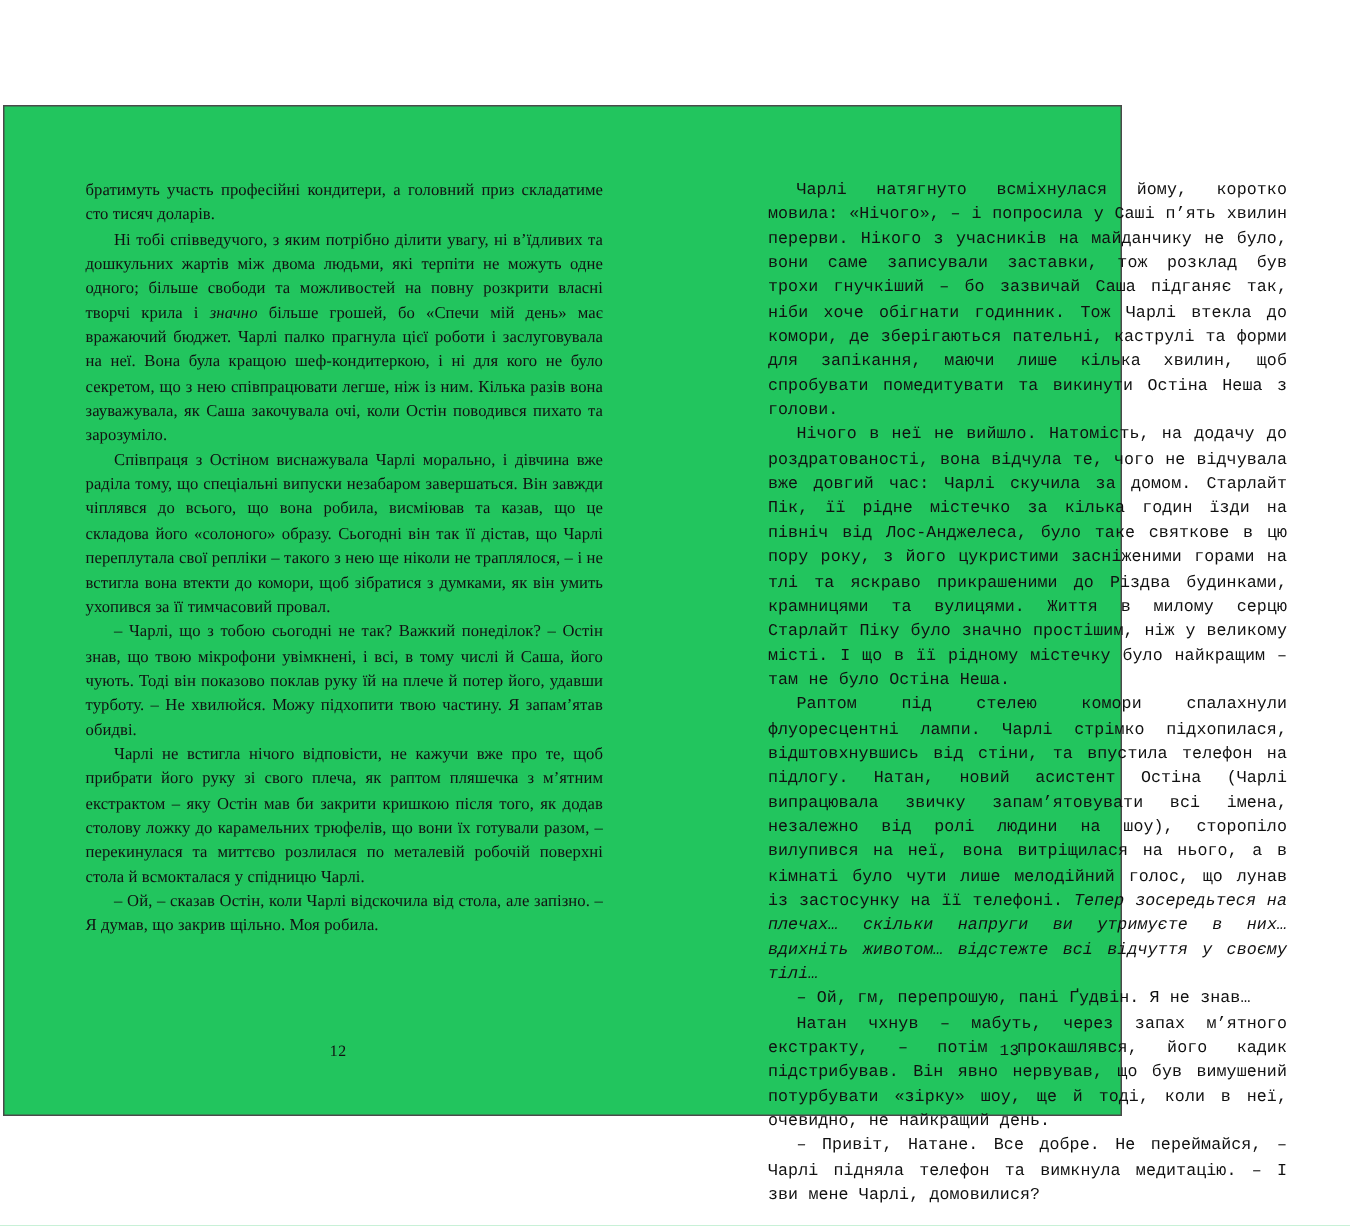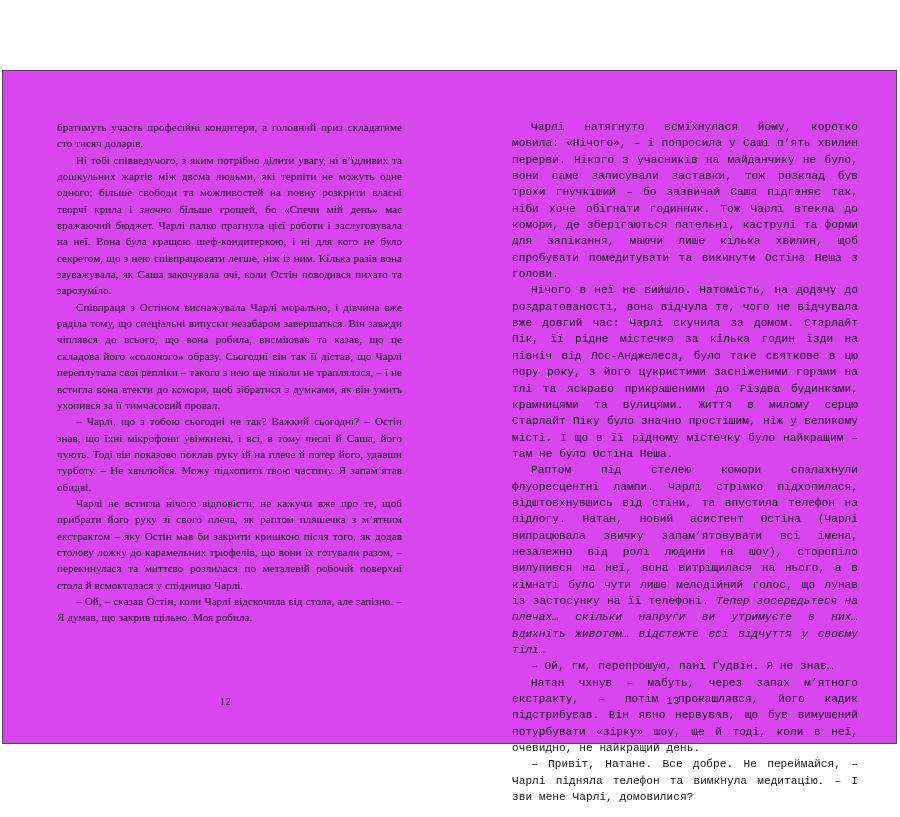--- a/index.html
+++ b/index.html
@@ -14,25 +14,25 @@
     font-family: "Liberation Serif", "DejaVu Serif", serif;
     color: #111111;
     overflow: hidden;
   }
 
   
   .spread-frame {
     position: absolute;
     left: 2px;
     top: 70px;
-    width: 895px;
+    width: 746px;
     height: 674px;
     box-sizing: border-box;
     border: 1px solid #4a4a4a;
-    background: #d946ef;
+    background: #22c55e;
   }
 
   .spread {
     position: relative;
     width: 100%;
     height: 100%;
     display: flex;
   }
 
   .page {
@@ -85,21 +85,21 @@
 <body>
 
 <div class="spread-frame">
   <div class="spread">
 
     <div class="page page-left">
       <div class="textblock">
           <p class="para no-indent"><span>братимуть участь професійні кондитери, а головний приз складатиме сто тисяч доларів.</span></p>
           <p class="para"><span>Ні тобі співведучого, з яким потрібно ділити увагу, ні в’їдливих та дошкульних жартів між двома людьми, які терпіти не можуть одне одного; більше свободи та можливостей на повну розкрити власні творчі крила і </span><em>значно</em><span> більше грошей, бо «Спечи мій день» має вражаючий бюджет. Чарлі палко прагнула цієї роботи і заслуговувала на неї. Вона була кращою шеф-кондитеркою, і ні для кого не було секретом, що з нею співпрацювати легше, ніж із ним. Кілька разів вона зауважувала, як Саша закочувала очі, коли Остін поводився пихато та зарозуміло.</span></p>
           <p class="para"><span>Співпраця з Остіном виснажувала Чарлі морально, і дівчина вже раділа тому, що спеціальні випуски незабаром завершаться. Він завжди чіплявся до всього, що вона робила, висміював та казав, що це складова його «солоного» образу. Сьогодні він так її дістав, що Чарлі переплутала свої репліки – такого з нею ще ніколи не траплялося, – і не встигла вона втекти до комори, щоб зібратися з думками, як він умить ухопився за її тимчасовий провал.</span></p>
-          <p class="para"><span>– Чарлі, що з тобою сьогодні не так? Важкий сьогодні? – Остін знав, що їхні мікрофони увімкнені, і всі, в тому числі й Саша, його чують. Тоді він показово поклав руку їй на плече й потер його, удавши турботу. – Не хвилюйся. Можу підхопити твою частину. Я запам’ятав обидві.</span></p>
+          <p class="para"><span>– Чарлі, що з тобою сьогодні не так? Важкий понеділок? – Остін знав, що твою мікрофони увімкнені, і всі, в тому числі й Саша, його чують. Тоді він показово поклав руку їй на плече й потер його, удавши турботу. – Не хвилюйся. Можу підхопити твою частину. Я запам’ятав обидві.</span></p>
           <p class="para"><span>Чарлі не встигла нічого відповісти, не кажучи вже про те, щоб прибрати його руку зі свого плеча, як раптом пляшечка з м’ятним екстрактом – яку Остін мав би закрити кришкою після того, як додав столову ложку до карамельних трюфелів, що вони їх готували разом, – перекинулася та миттєво розлилася по металевій робочій поверхні стола й всмокталася у спідницю Чарлі.</span></p>
           <p class="para"><span>– Ой, – сказав Остін, коли Чарлі відскочила від стола, але запізно. – Я думав, що закрив щільно. Моя робила.</span></p>
         </div>
       <div class="folio">12</div>
     </div>
 
     <div class="page page-right">
       <div class="textblock">
           <p class="para"><span>Чарлі натягнуто всміхнулася йому, коротко мовила: «Нічого», – і попросила у Саші п’ять хвилин перерви. Нікого з учасників на майданчику не було, вони саме записували заставки, тож розклад був трохи гнучкіший – бо зазвичай Саша підганяє так, ніби хоче обігнати годинник. Тож Чарлі втекла до комори, де зберігаються пательні, каструлі та форми для запікання, маючи лише кілька хвилин, щоб спробувати помедитувати та викинути Остіна Неша з голови.</span></p>
           <p class="para"><span>Нічого в неї не вийшло. Натомість, на додачу до роздратованості, вона відчула те, чого не відчувала вже довгий час: Чарлі скучила за домом. Старлайт Пік, її рідне містечко за кілька годин їзди на північ від Лос-Анджелеса, було таке святкове в цю пору року, з його цукристими засніженими горами на тлі та яскраво прикрашеними до Різдва будинками, крамницями та вулицями. Життя в милому серцю Старлайт Піку було значно простішим, ніж у великому місті. І що в її рідному містечку було найкращим – там не було Остіна Неша.</span></p>

